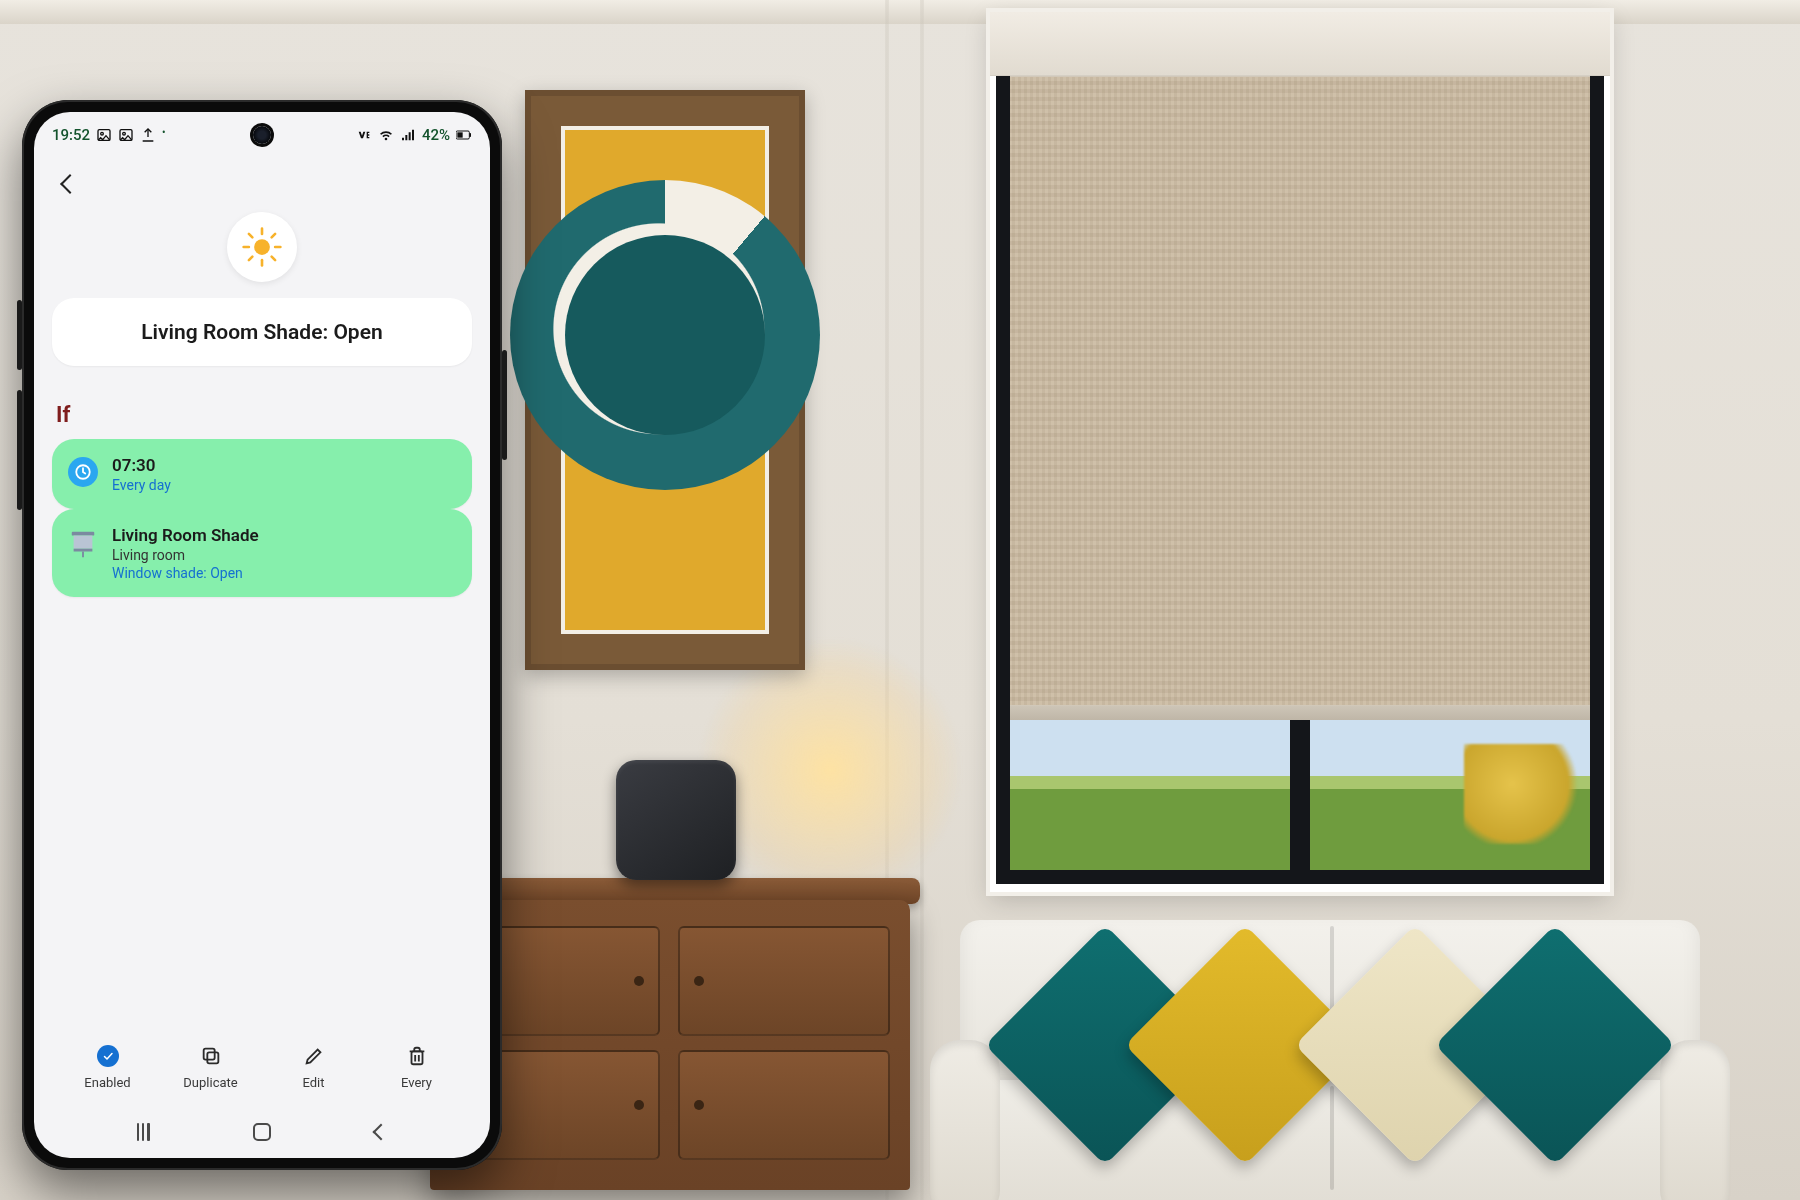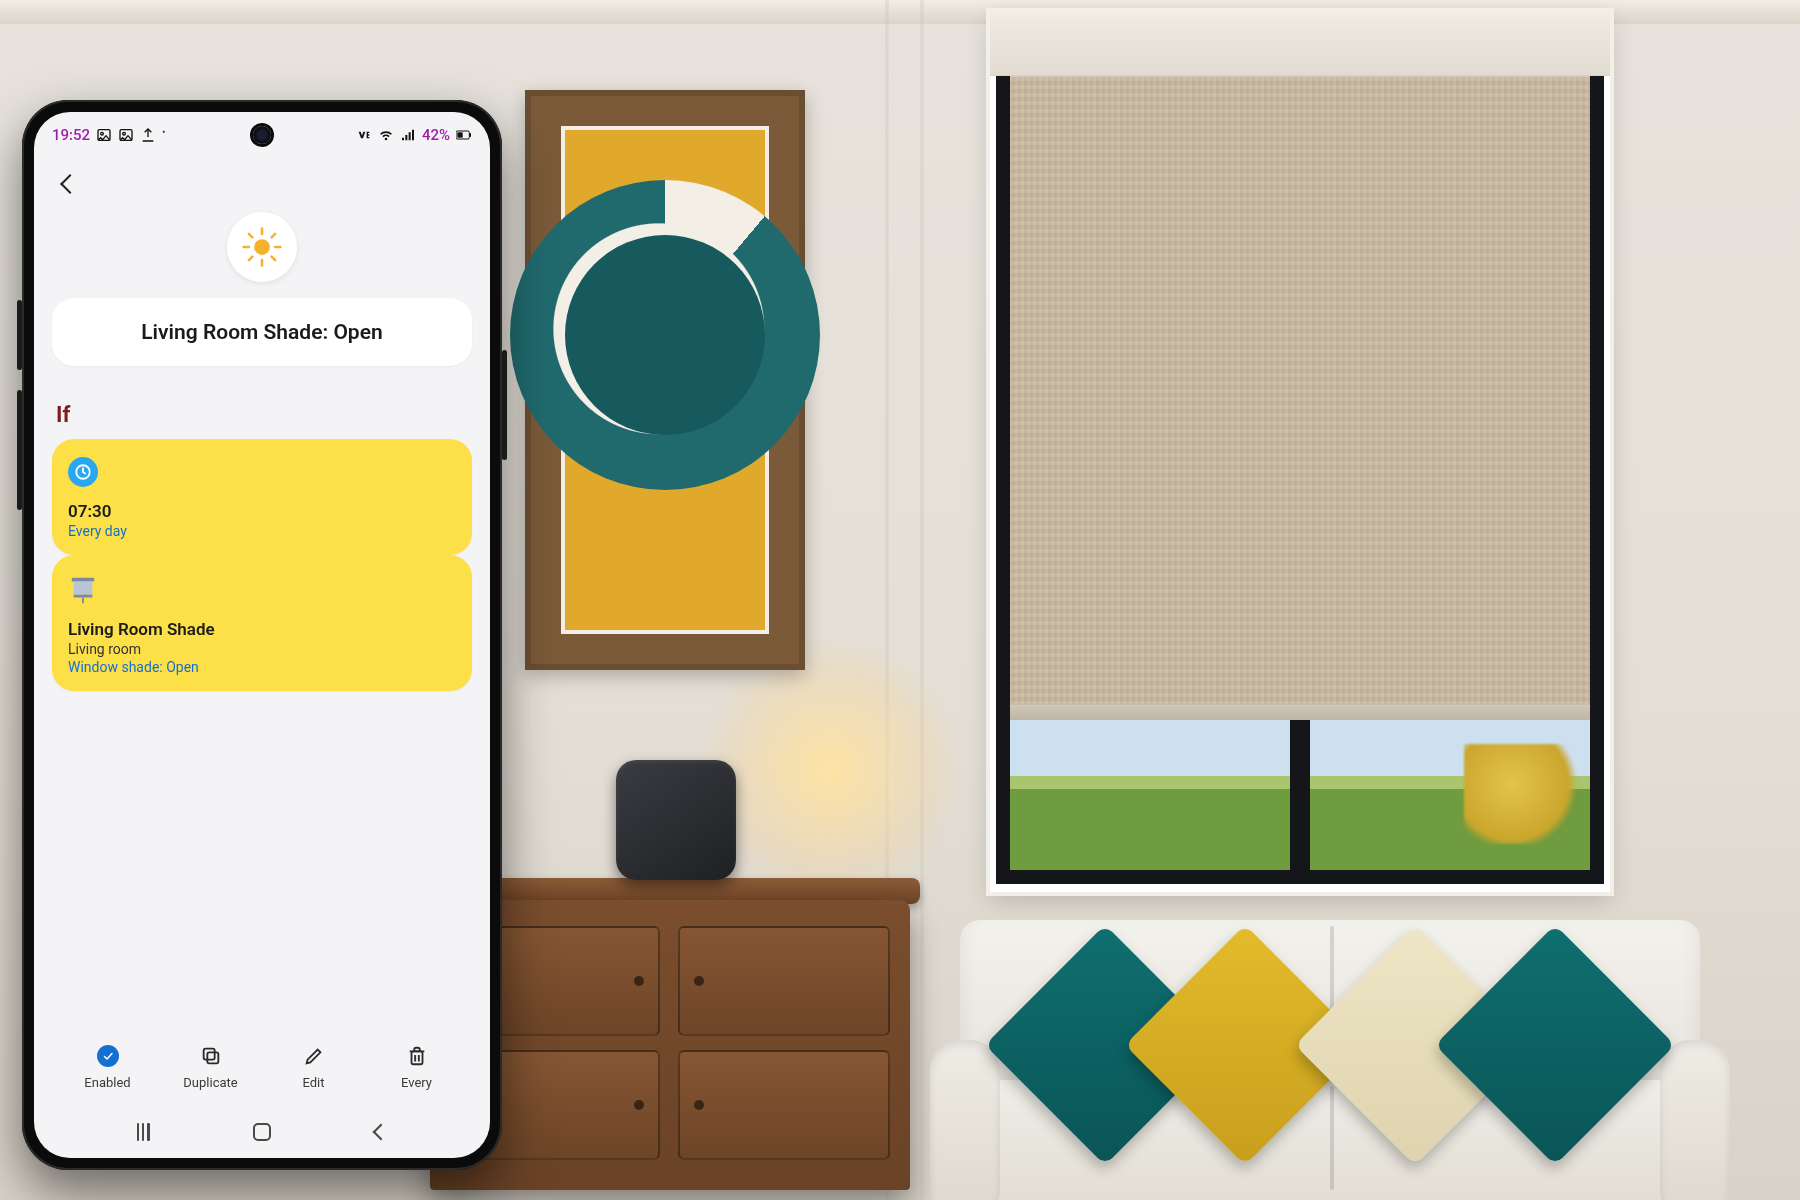--- a/index.html
+++ b/index.html
@@ -165,21 +165,21 @@
     position:absolute; top:14px; left:50%; transform:translateX(-50%);
     width:18px; height:18px; border-radius:50%;
     background:radial-gradient(circle,#1a1f2b 30%,#05070b 70%);
     box-shadow:0 0 0 3px #0b0b0b;
     z-index:50;
   }
 
   
   .status-bar {
     height:46px; display:flex; align-items:center; justify-content:space-between;
-    padding:0 18px; font-size:15px; font-weight:500; color:#a21caf;
+    padding:0 18px; font-size:15px; font-weight:500; color:#14532d;
   }
   .status-left, .status-right { display:flex; align-items:center; gap:6px;}
   .status-left .ic, .status-right .ic { width:16px; height:16px; }
   .dot3 { letter-spacing:2px; font-size:10px; position:relative; top:-3px;}
 
   
   .app {
     flex:1; display:flex; flex-direction:column; padding:0 18px 10px;
   }
   .back-row { padding:8px 0 4px;}
@@ -196,23 +196,23 @@
   .title-card {
     width:100%; background:#fff; border-radius:22px; padding:22px 18px;
     text-align:center; font-size:21px; font-weight:600; color:#1b1b1b;
     box-shadow:0 1px 2px rgba(0,0,0,.05);
   }
 
   .section-label {
     font-size:22px; font-weight:700; color:#7f1d1d; padding:22px 4px 12px;
   }
   .card {
-    background:#fde047; border-radius:22px; padding:16px 16px;
+    background:#86efac; border-radius:22px; padding:16px 16px;
     box-shadow:0 1px 2px rgba(0,0,0,.05);
-    display:flex; align-items:flex-start; gap:14px;flex-direction:column;
+    display:flex; align-items:flex-start; gap:14px;
   }
   .clock-ic {
     width:30px; height:30px; border-radius:50%;
     background:#2aa7f0;
     display:flex; align-items:center; justify-content:center;
     flex-shrink:0;
     margin-top:2px;
   }
   .clock-ic svg{width:18px;height:18px;}
   .card-main { display:flex; flex-direction:column; gap:2px;}

